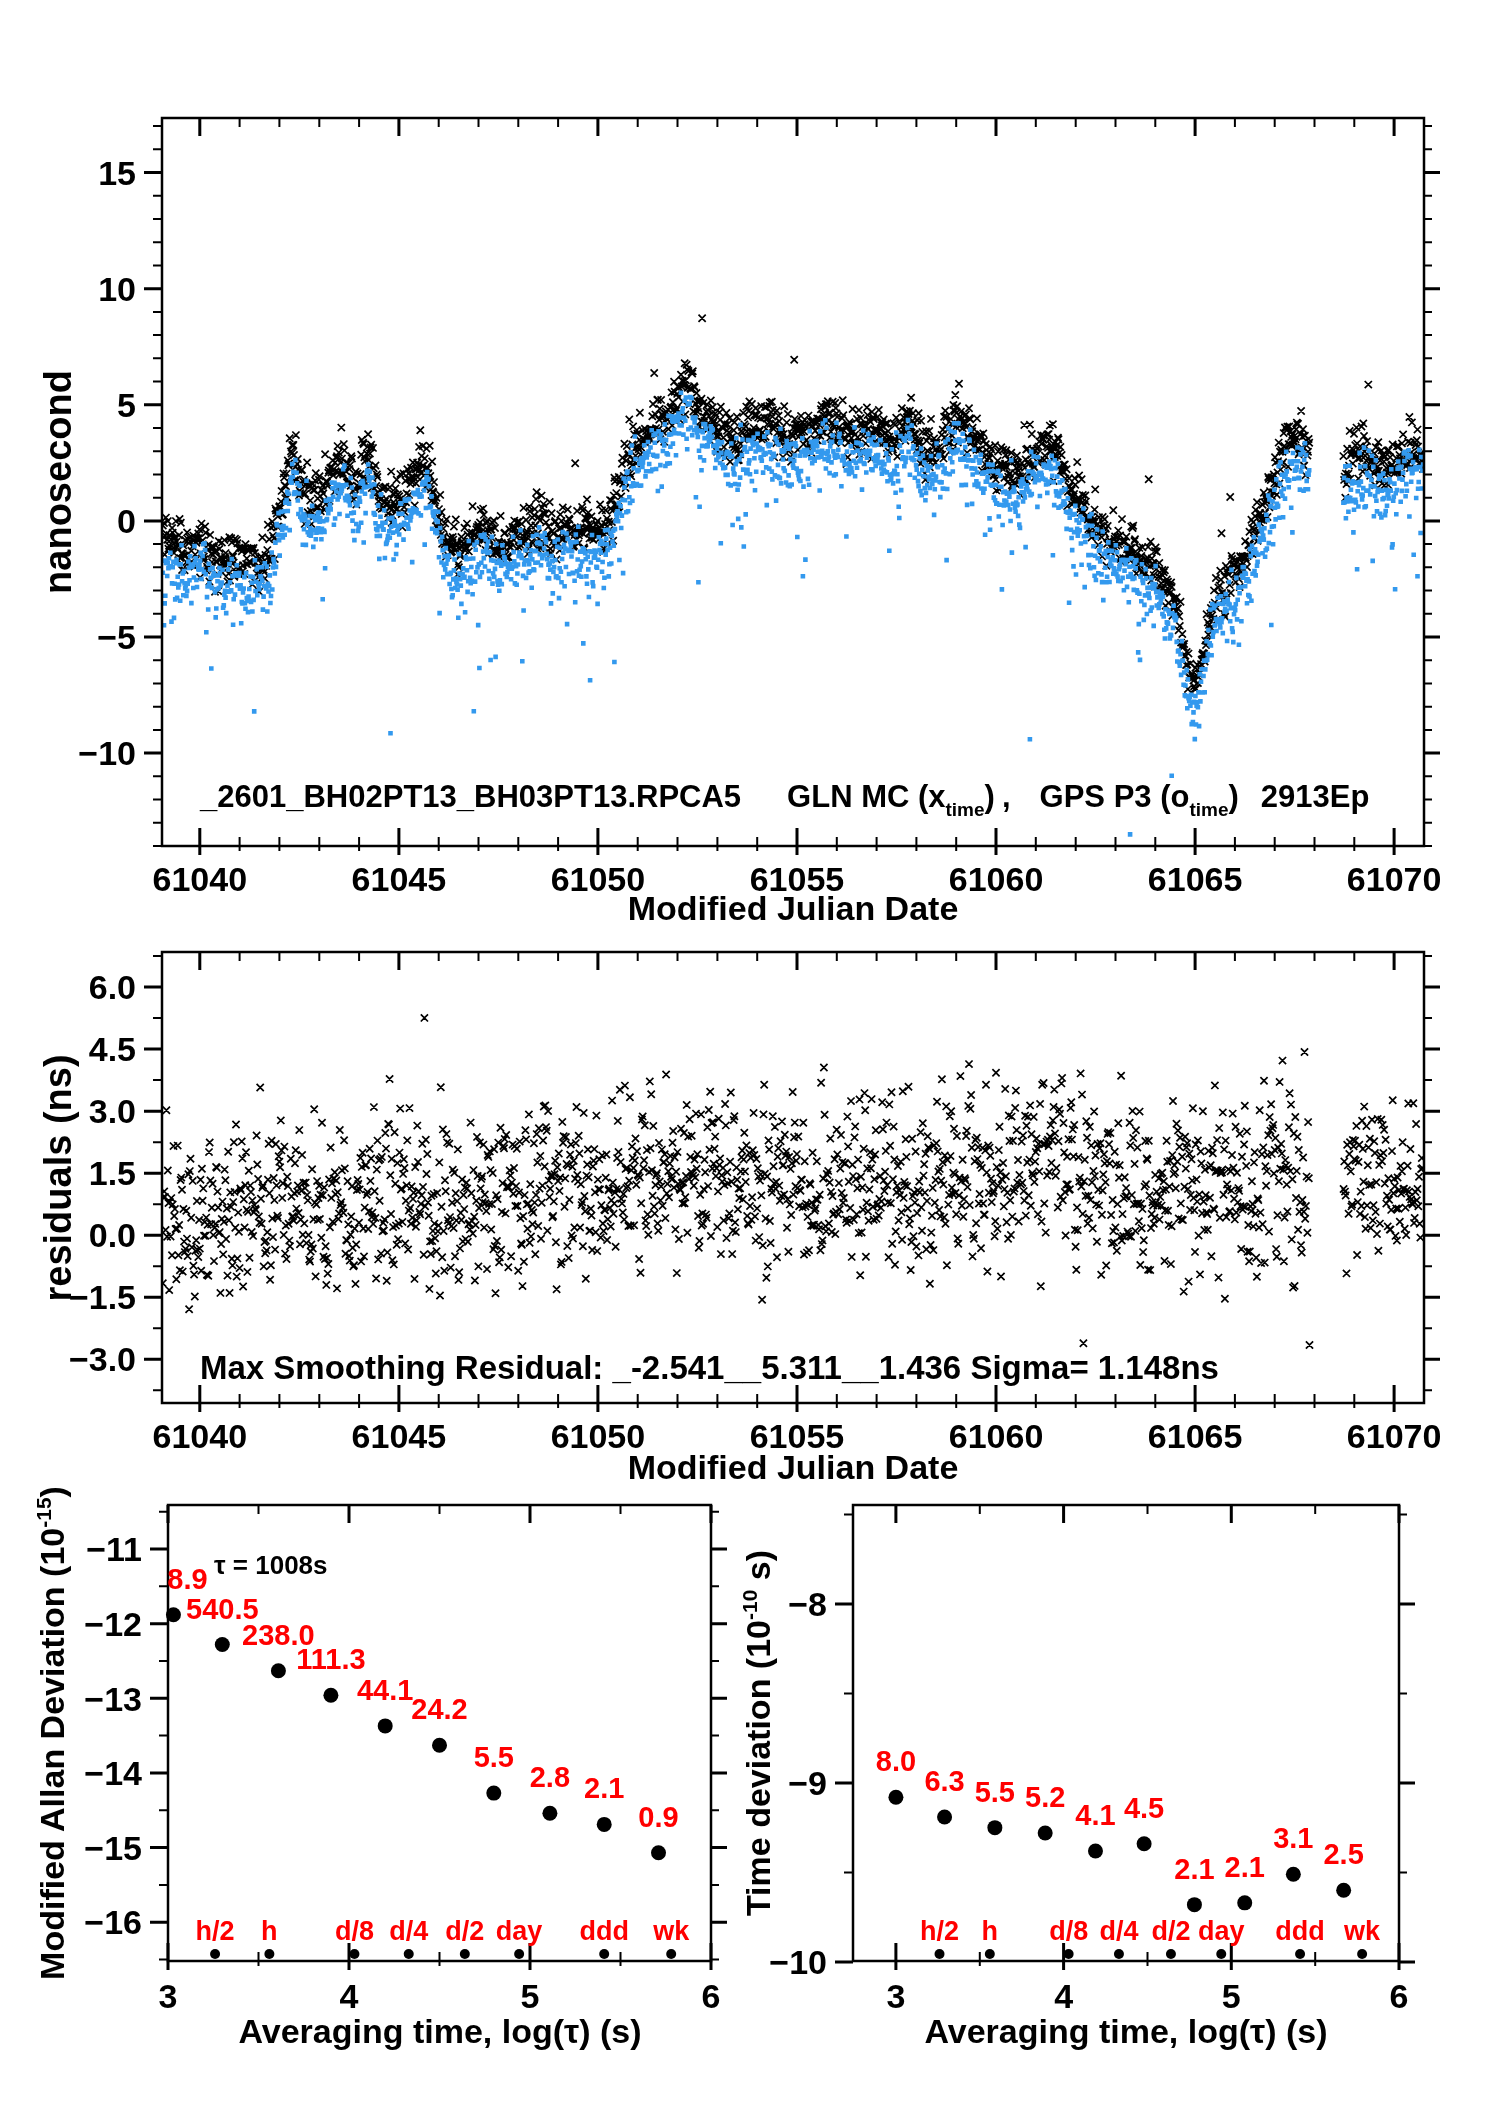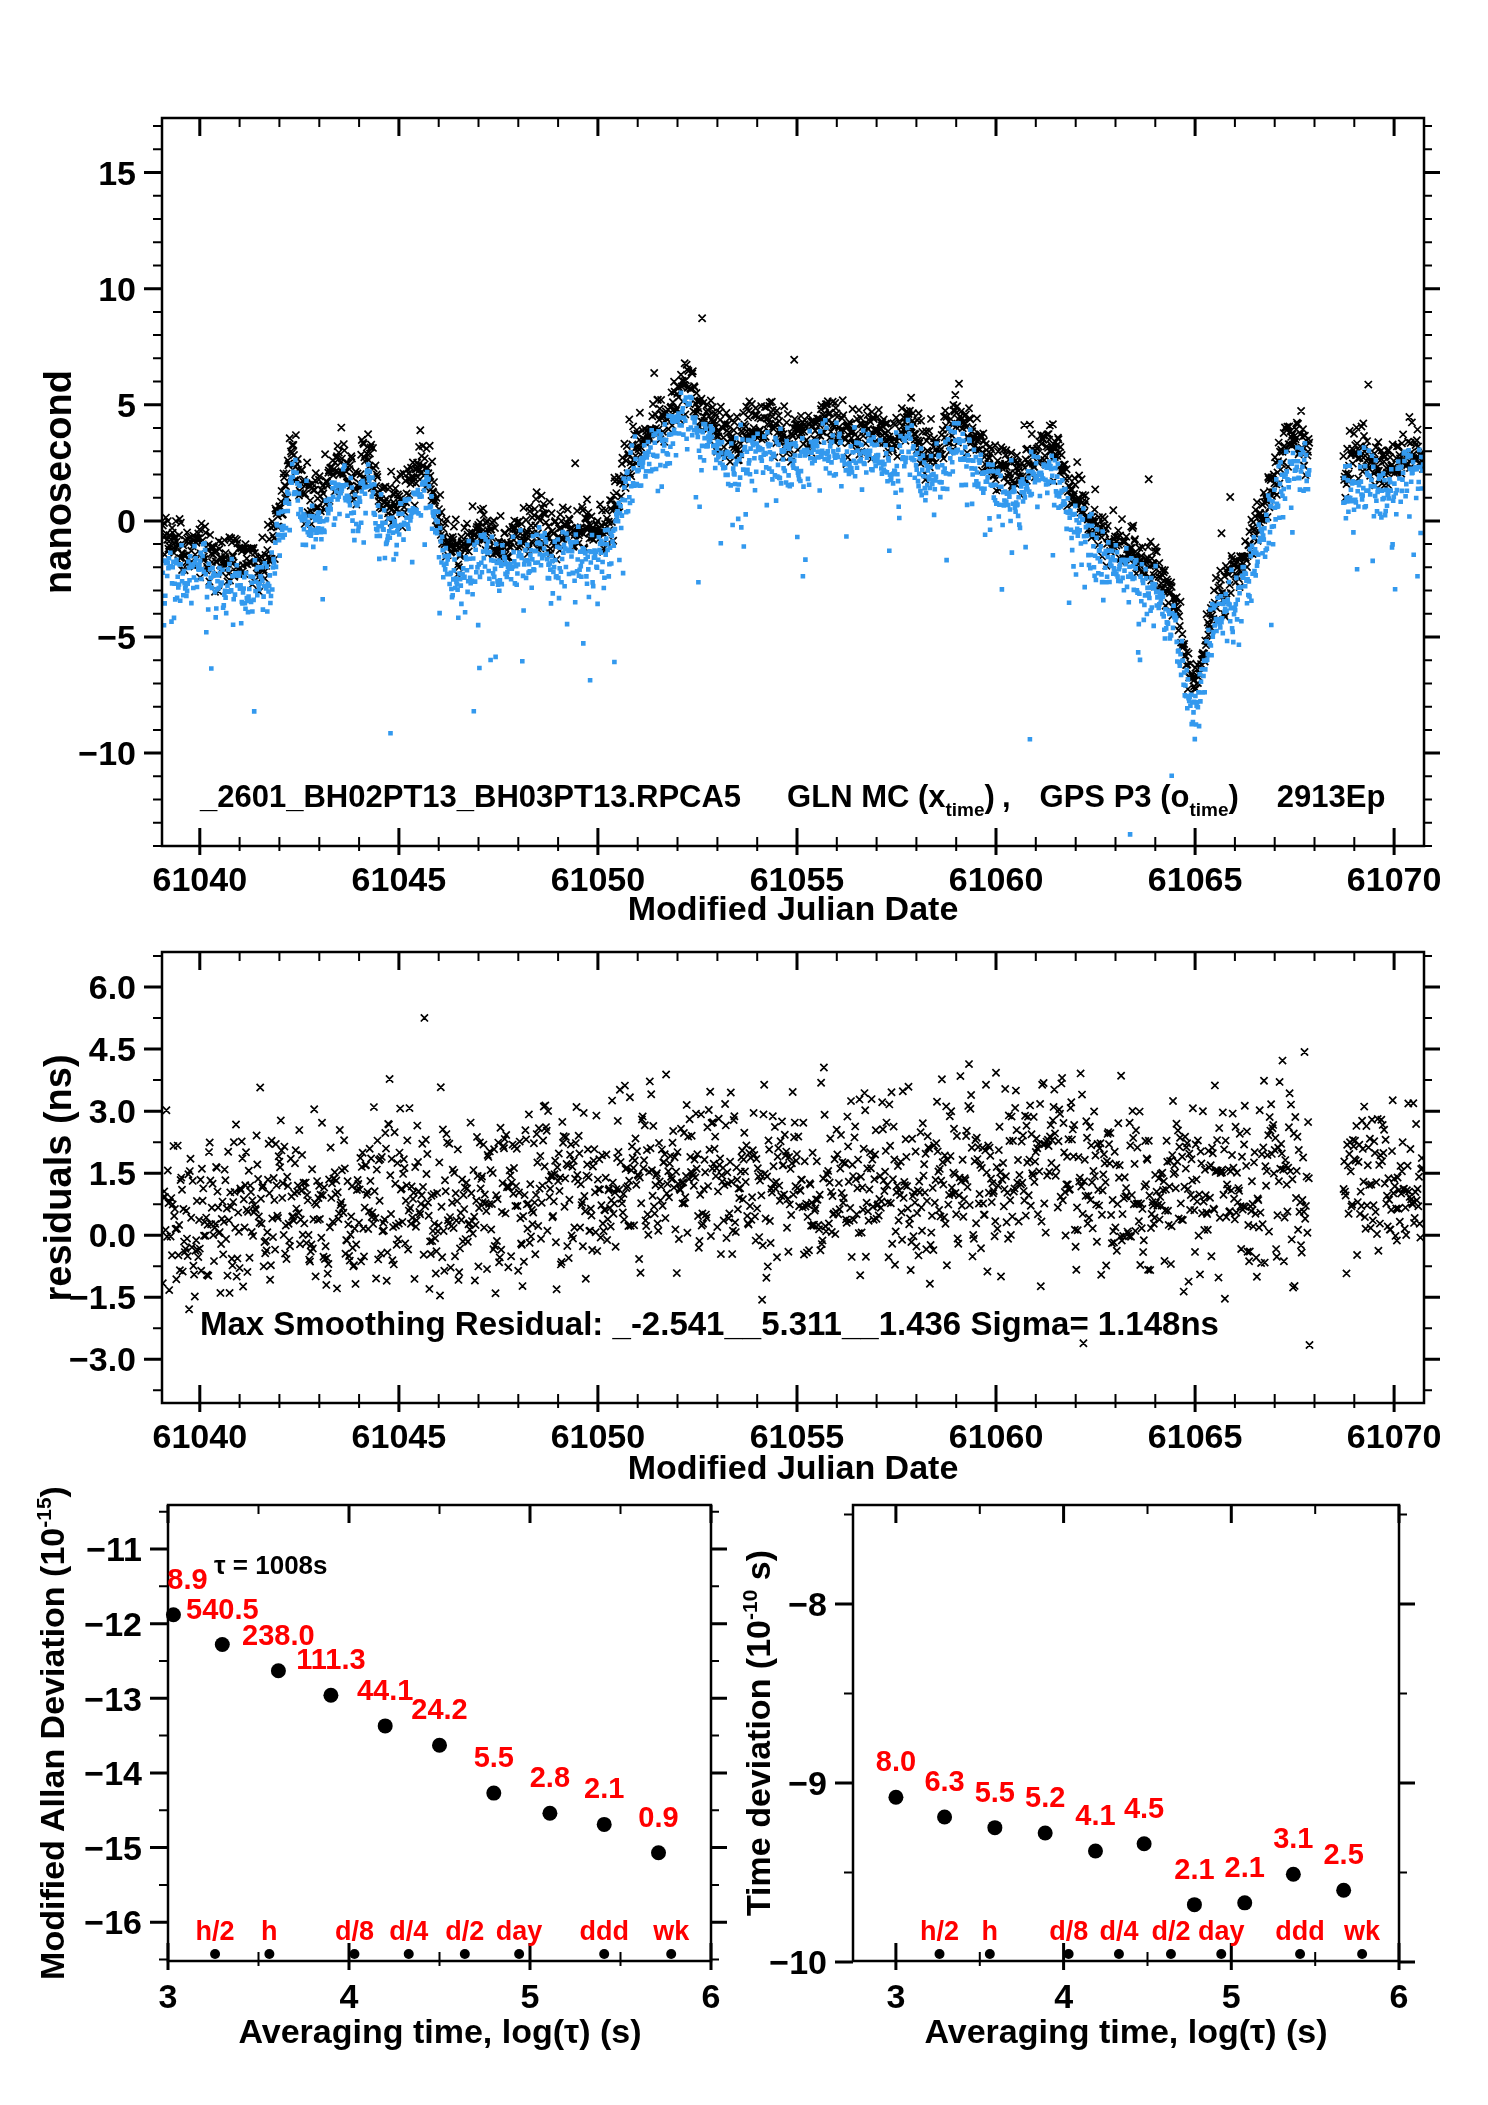--- a/index.html
+++ b/index.html
@@ -9,21 +9,21 @@
   svg text{font-family:"Liberation Sans",sans-serif;font-weight:bold;fill:#000}
   .tick{font-size:34px}
   .rlab{font-size:29px;fill:#f00}
   .tlab{font-size:27px;fill:#f00}
   .abs{position:absolute;white-space:nowrap}
   .ctr{transform:translate(-50%,-50%)}
   .vctr{transform:translateY(-50%)}
   .rot{transform:translate(-50%,-50%) rotate(-90deg)}
   .title-row{font-size:31px}
   .title-row .sub{font-size:19px;vertical-align:-9px}
-  .g1{margin-left:46px}.g2{margin-left:29px}.g3{margin-left:38px}.gc{margin-left:7px}
+  .g1{margin-left:46px}.g2{margin-left:29px}.g3{margin-left:22px}.gc{margin-left:7px}
   .xtitle{font-size:34px}
   .ylab-big{font-size:38px}
   .ylab-sm{font-size:34px}
   .ylab-sm .sup{font-size:21px;vertical-align:13px}
   .anno{font-size:33px}
   .tau-anno{font-size:26px}
 </style>
 </head>
 <body>
 
@@ -181,21 +181,21 @@
 
 <div class="abs vctr title-row" style="left:200px;top:800px">
   <span>_2601_BH02PT13_BH03PT13.RPCA5</span><span class="g1">GLN MC (x</span><span class="sub">time</span><span>)</span><span class="gc">,</span><span class="g2">GPS P3 (o</span><span class="sub">time</span><span>)</span><span class="g3">2913Ep</span>
 </div>
 
 <div class="abs rot ylab-big" style="left:58px;top:482px">nanosecond</div>
 <div class="abs ctr xtitle" style="left:793px;top:908px">Modified Julian Date</div>
 
 <div class="abs rot ylab-big" style="left:58px;top:1178px">residuals (ns)</div>
 <div class="abs ctr xtitle" style="left:793px;top:1467px">Modified Julian Date</div>
-<div class="abs vctr anno" style="left:200px;top:1324px">Max Smoothing Residual: _-2.541__5.311__1.436  Sigma= 1.148ns</div>
+<div class="abs vctr anno" style="left:200px;top:1368px">Max Smoothing Residual: _-2.541__5.311__1.436  Sigma= 1.148ns</div>
 
 <div class="abs rot ylab-sm" style="left:52px;top:1733px">
   <span>Modified Allan Deviation (10</span><span class="sup">-15</span><span>)</span>
 </div>
 <div class="abs ctr xtitle" style="left:440px;top:2031px">Averaging time, log(τ) (s)</div>
 <div class="abs vctr tau-anno" style="left:214px;top:1565px">τ = 1008s</div>
 
 <div class="abs rot ylab-sm" style="left:758px;top:1733px">
   <span>Time deviation (10</span><span class="sup">-10</span><span> s)</span>
 </div>

